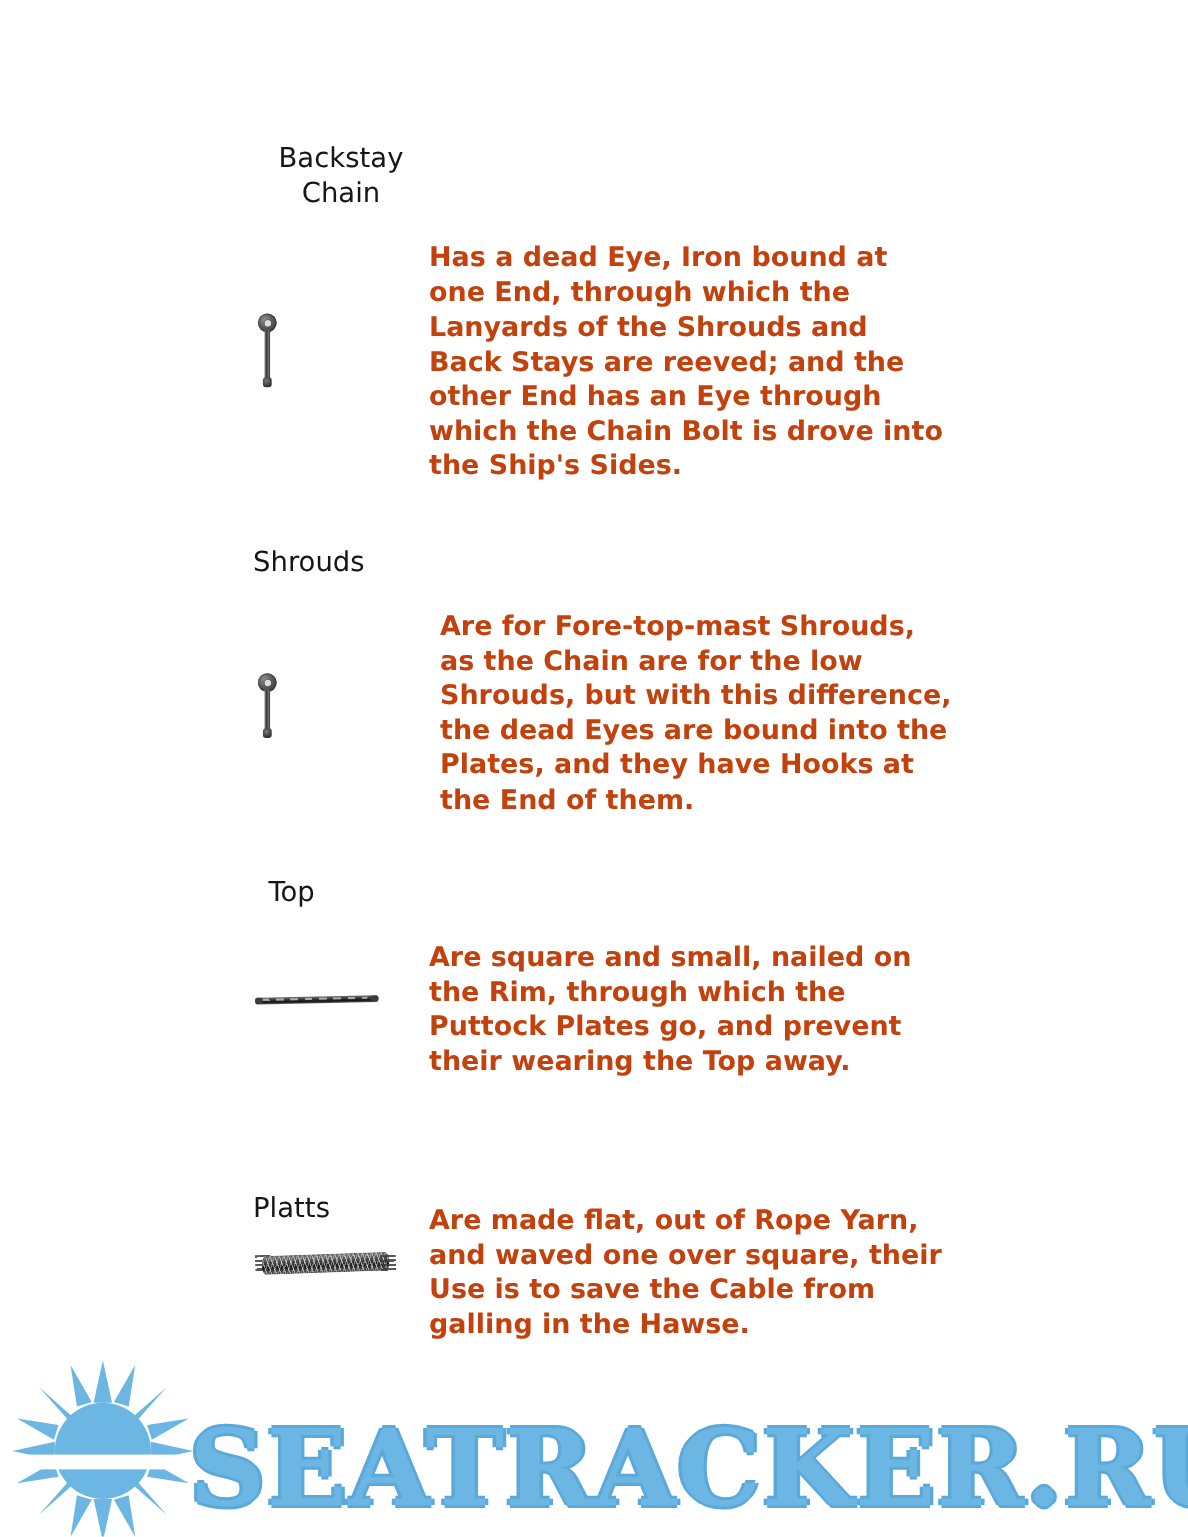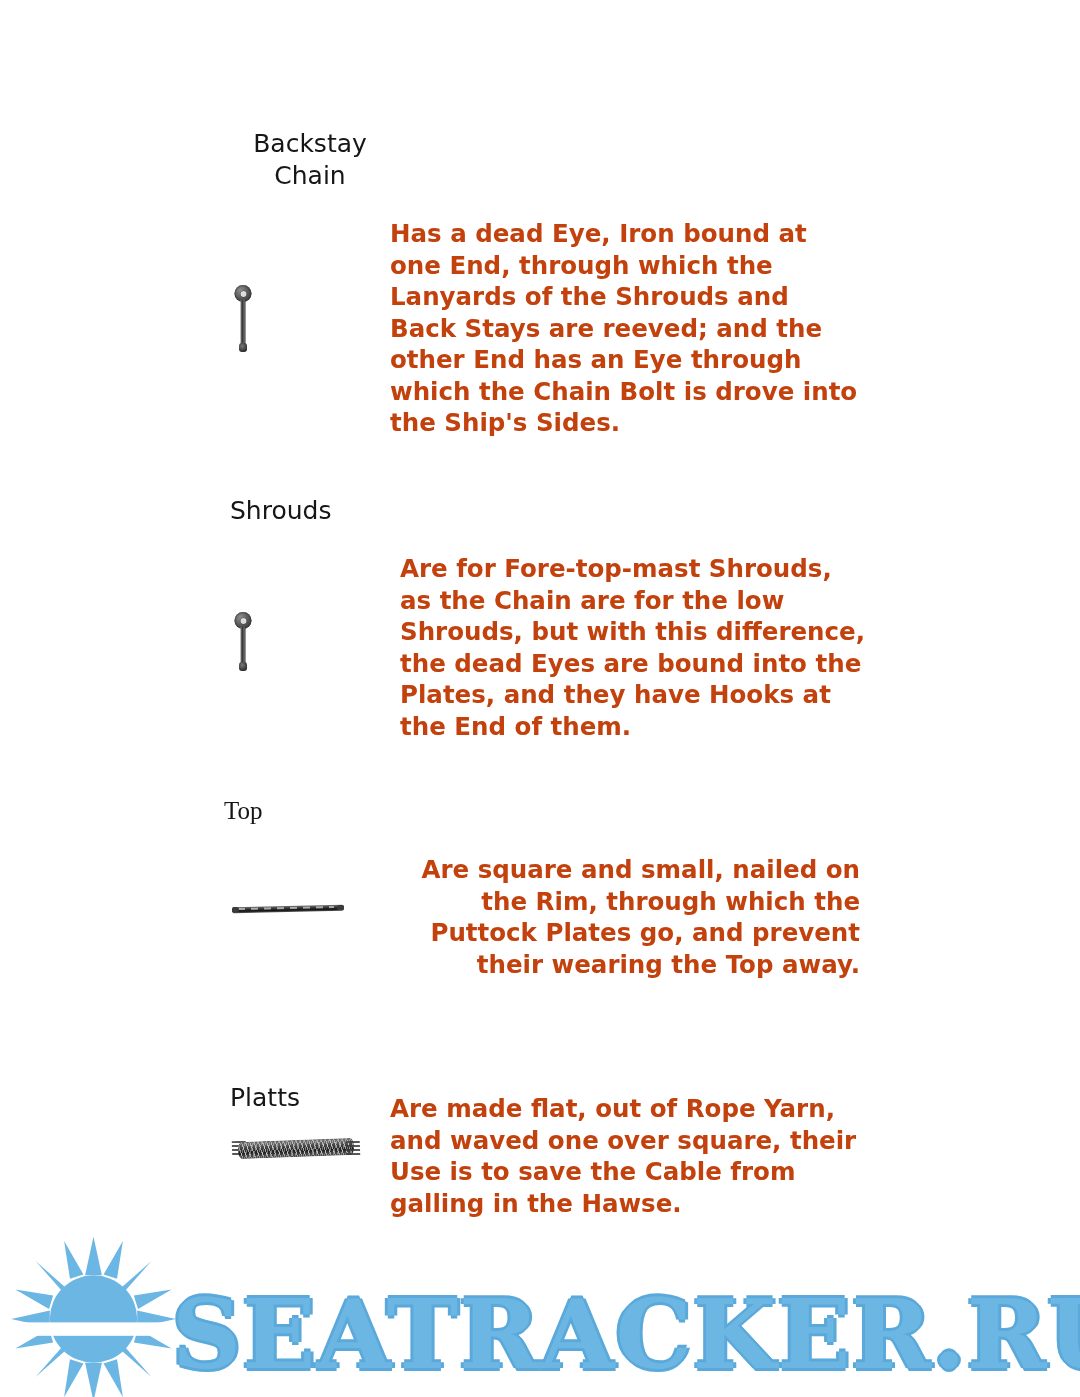--- a/index.html
+++ b/index.html
@@ -225,31 +225,31 @@
         <div class="eye"></div>
         <div class="shank" style="height:42px;"></div>
         <div class="tip" style="top:50px;"></div>
       </div>
     </div>
 
     <div class="desc" style="left:388px; top:553px; width:470px;margin-left:12px;">Are for Fore-top-mast Shrouds, as the Chain are for the low Shrouds, but with this difference, the dead Eyes are bound into the Plates, and they have Hooks at the End of them.</div>
   </div>
 
   <div class="entry">
-    <div class="term" style="left:224px; top:795px; width:200px;font-family:Liberation Serif, serif;">Top</div>
+    <div class="term" style="left:244px; top:795px; width:200px;">Top</div>
 
     <div class="figure" style="left:232px; top:898px;">
       <div class="batten">
         <div class="plank"></div>
         <div class="endcap left"></div>
         <div class="endcap right"></div>
       </div>
     </div>
 
-    <div class="desc" style="left:390px; top:854px; width:470px;text-align:right;">Are square and small, nailed on the Rim, through which the Puttock Plates go, and prevent their wearing the Top away.</div>
+    <div class="desc" style="left:390px; top:854px; width:470px;">Are square and small, nailed on the Rim, through which the Puttock Plates go, and prevent their wearing the Top away.</div>
   </div>
 
   <div class="entry">
     <div class="term" style="left:230px; top:1034px; width:200px;margin-top:48px;">Platts</div>
 
     <div class="figure" style="left:238px; top:1134px;">
       <div class="platt">
         <div class="frayL"></div>
         <div class="body"></div>
         <div class="frayR"></div>

